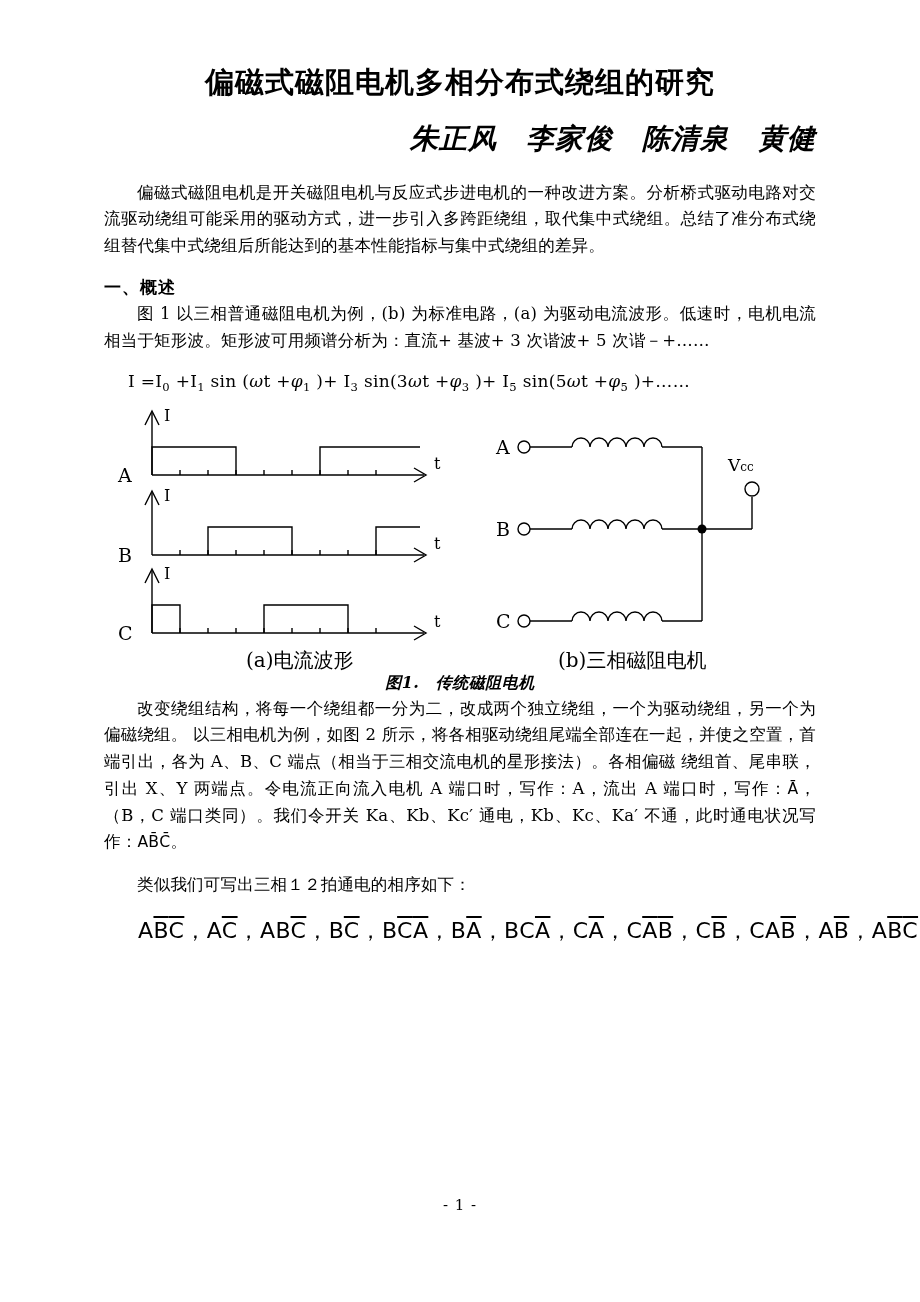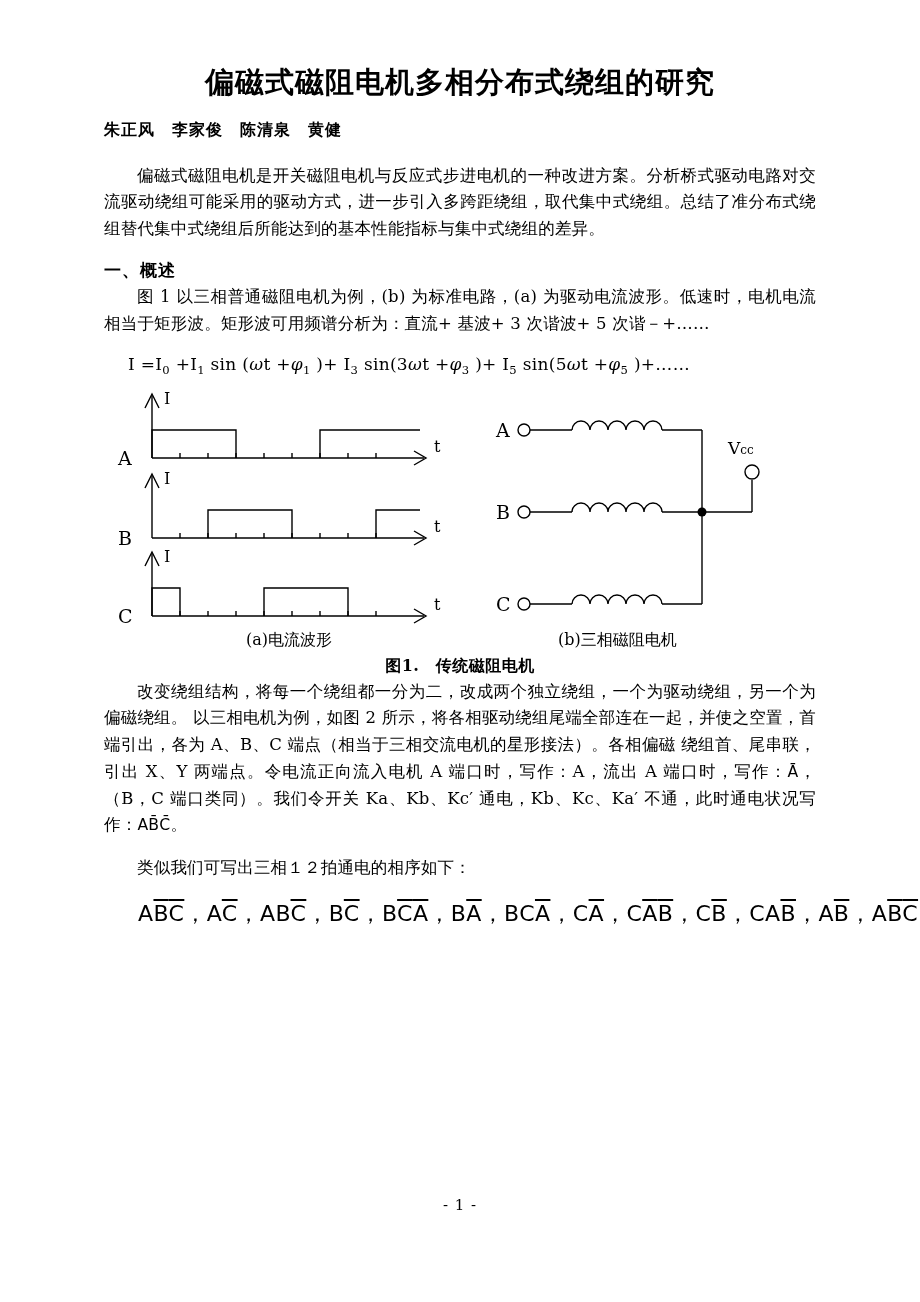--- a/index.html
+++ b/index.html
@@ -28,26 +28,27 @@
   .title {
     text-align: center;
     font-size: 29px;
     font-weight: bold;
     letter-spacing: 1px;
     margin-top: 64px;
     line-height: 1.25;
     font-family: "DejaVu Serif", "Liberation Serif", serif;
   }
   .authors {
-    text-align: left;
-    font-size: 16px;
+    text-align: right;
+    font-size: 28px;
     font-weight: bold;
     margin-top: 14px;
     letter-spacing: 1px;
     font-family: "DejaVu Serif", "Liberation Serif", serif;
+    font-style: italic;
   }
   .abstract {
     margin-top: 22px;
     font-size: 16.5px;
     line-height: 1.62;
     text-align: justify;
     text-indent: 2em;
     letter-spacing: 0.2px;
   }
   .section-head {
@@ -79,38 +80,39 @@
   
   .figure-block {
     position: relative;
     margin-top: 4px;
     height: 272px;
   }
   .fig-svg { display: block; }
   .fig-caption-row {
     position: relative;
     height: 26px;
-    font-size: 16px;
+    font-size: 20px;
   }
   .subcap-a {
     position: absolute;
     left: 142px;
     top: 0;
   }
   .subcap-b {
     position: absolute;
     left: 454px;
     top: 0;
   }
   .fig-caption {
     text-align: center;
     font-size: 16px;
     font-weight: bold;
     margin-top: 2px;
     letter-spacing: 0.5px;
+    font-style: italic;
   }
 
   
   .seq {
     font-size: 22px;
     margin-top: 4px;
     margin-left: 34px;
     letter-spacing: 0.4px;
     font-family: "DejaVu Sans", "Liberation Sans", sans-serif;
     white-space: nowrap;

